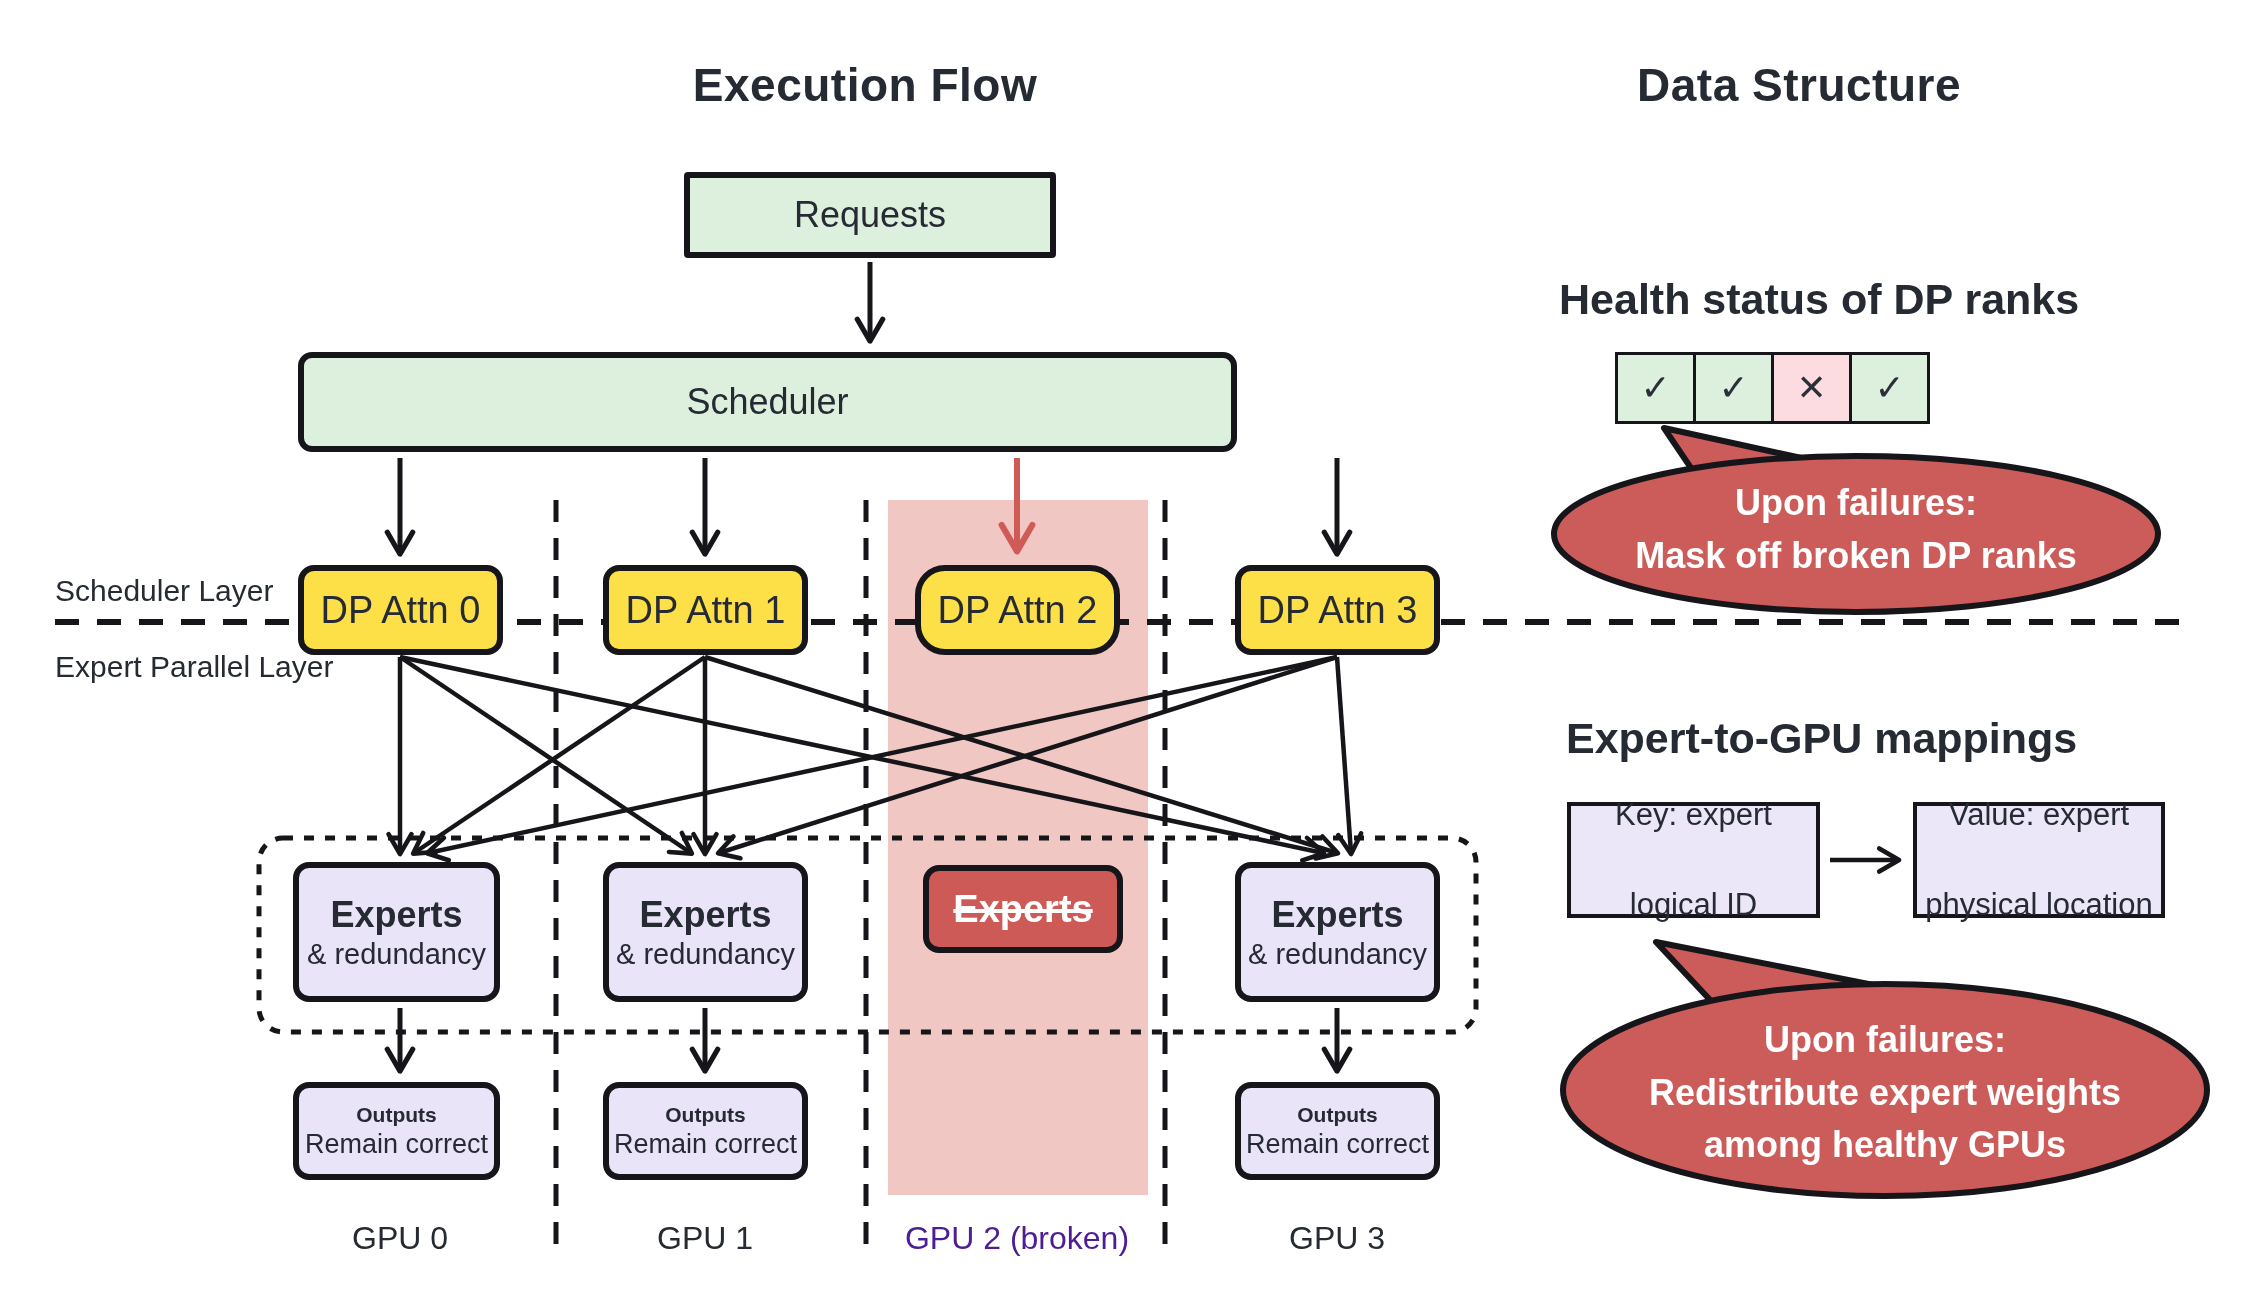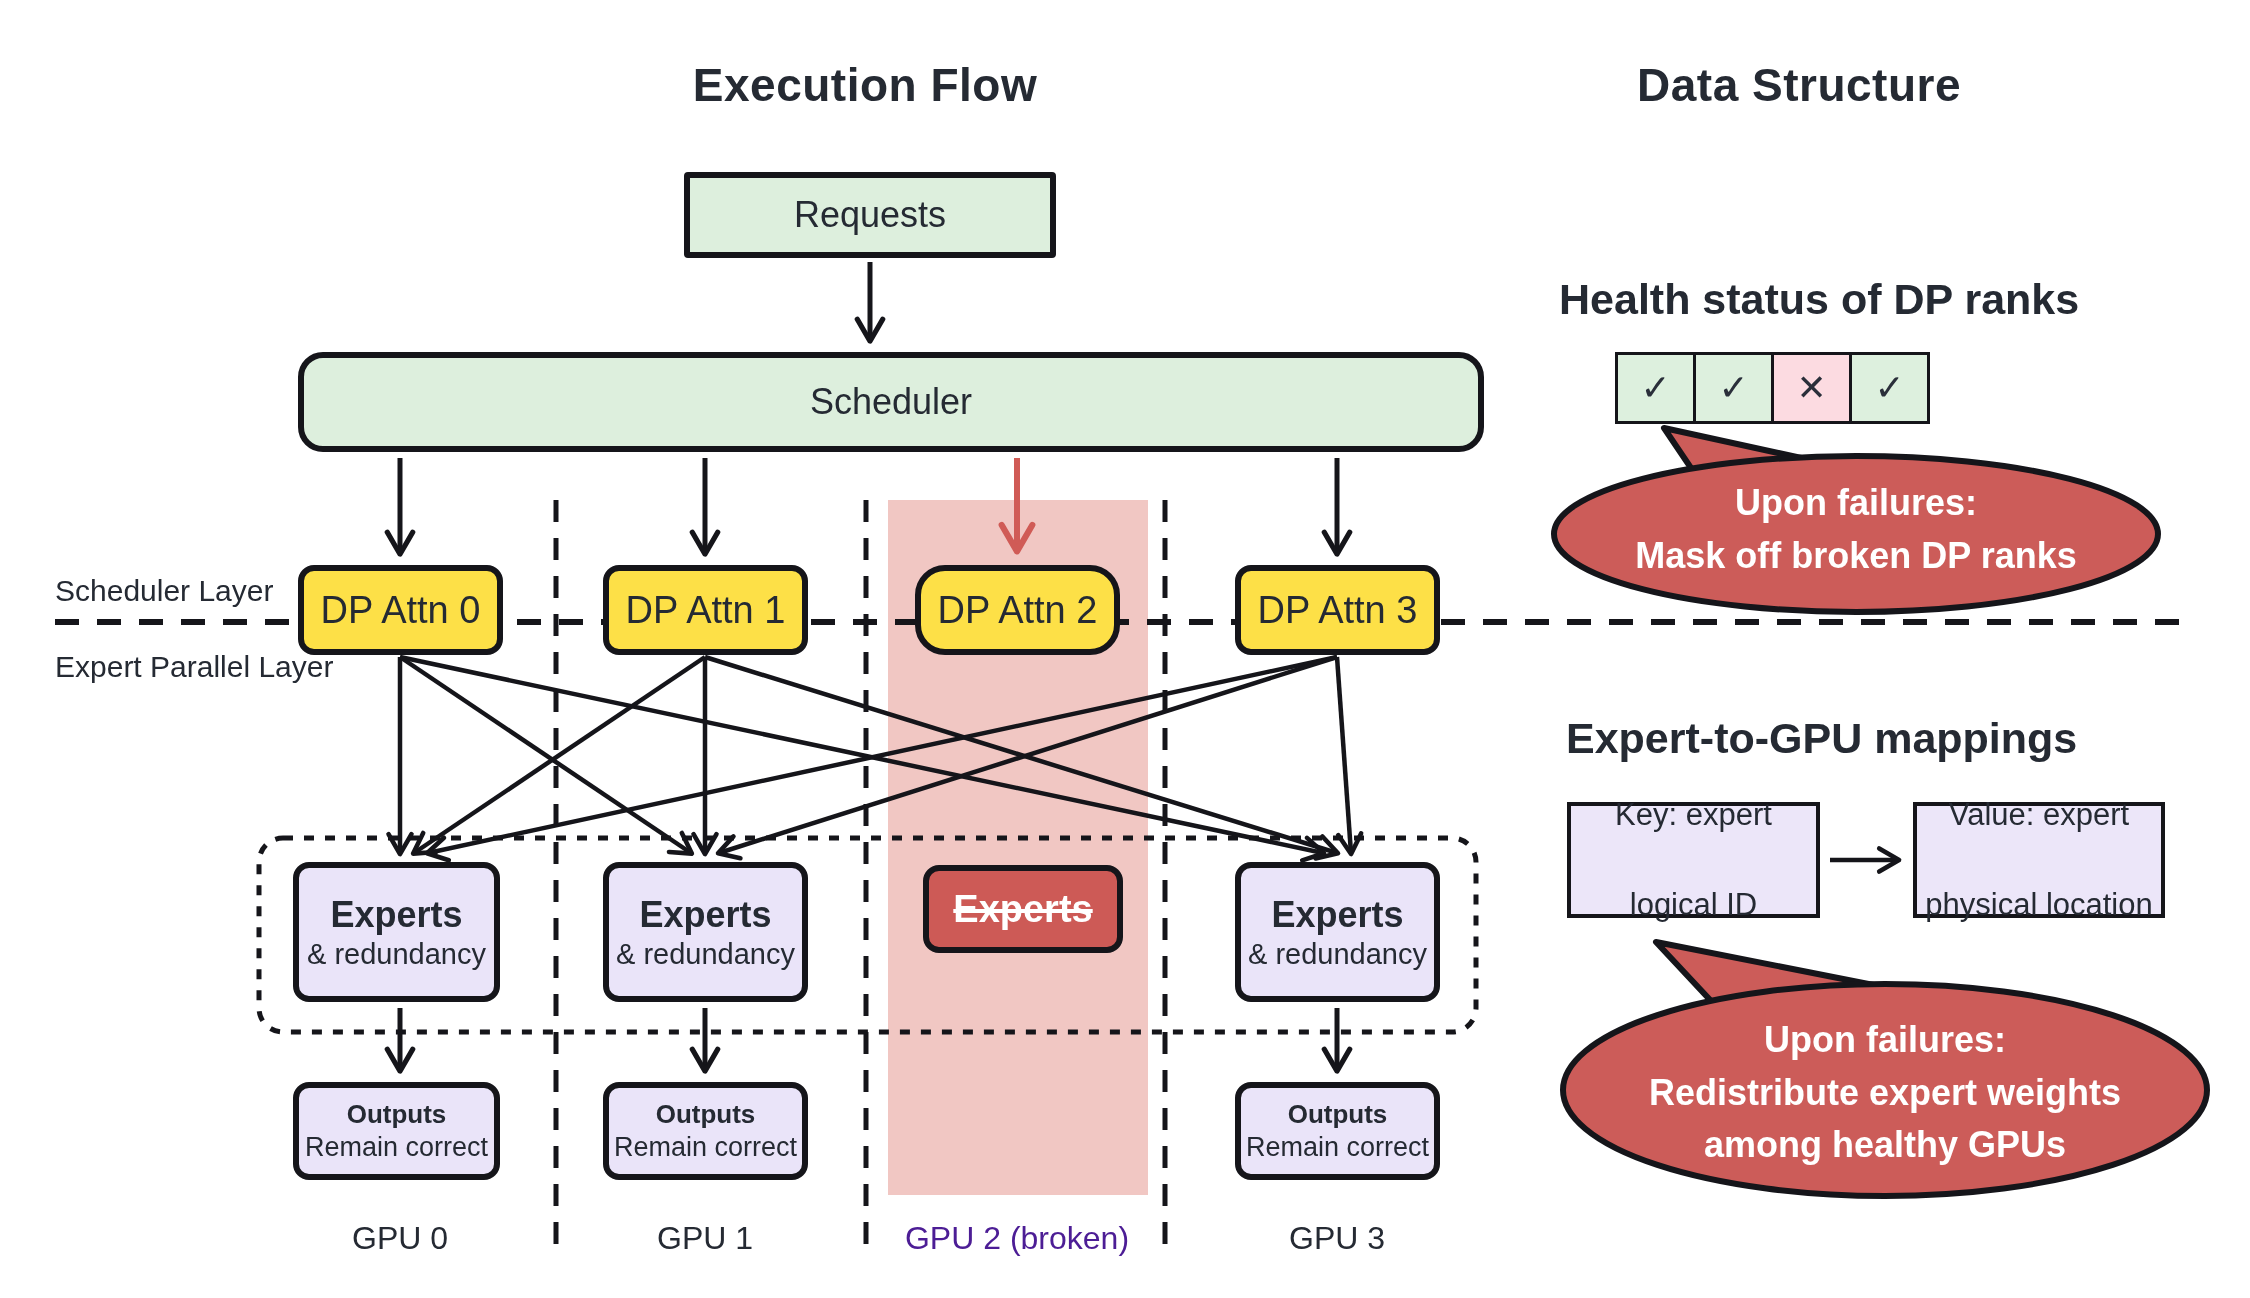--- a/index.html
+++ b/index.html
@@ -16,21 +16,21 @@
     border:6px solid #15151a;border-radius:16px;box-sizing:border-box;text-align:center;
   }
   .green{background:#ddefdd;}
   .blue{background:#fde047;}
   .purple{background:#eae4f9;}
   .redbox{background:#cd5a56;}
   .lbl-main{font-size:36px;font-weight:500;}
   .lbl-dp{font-size:38px;font-weight:500;}
   .lbl-exp{font-size:36px;font-weight:600;}
   .lbl-sub{font-size:29px;font-weight:400;margin-top:2px;}
-  .lbl-out{font-size:26px;font-weight:600;}
+  .lbl-out{font-size:21px;font-weight:600;}
   .lbl-out-sub{font-size:27px;font-weight:400;margin-top:2px;}
   .strike{color:#ffffff;font-size:38px;font-weight:600;text-decoration:line-through;text-decoration-thickness:4px;}
   .layer-label{font-size:30px;font-weight:400;}
   .gpu-label{position:absolute;width:300px;text-align:center;font-size:32px;font-weight:500;}
   .gpu-broken{color:#4c1d95;}
   .health-strip{position:absolute;display:flex;border:3px solid #15151a;box-sizing:border-box;}
   .health-cell{width:75px;height:66px;display:flex;align-items:center;justify-content:center;
     font-size:36px;background:#ddf0de;border-left:3px solid #15151a;color:#2a2f3a;}
   .health-cell:first-child{border-left:none;}
   .health-cell.bad{background:#fcdbe1;}
@@ -98,21 +98,21 @@
   <div class="abs title" style="left:665px;top:58px;width:400px;">Execution Flow</div>
   <div class="abs title" style="left:1599px;top:58px;width:400px;">Data Structure</div>
 
   <div class="abs layer-label" style="left:55px;top:574px;">Scheduler Layer</div>
   <div class="abs layer-label" style="left:55px;top:650px;">Expert Parallel Layer</div>
 
   <div class="box green" style="left:684px;top:172px;width:372px;height:86px;border-radius:4px;">
     <div class="lbl-main">Requests</div>
   </div>
 
-  <div class="box green" style="left:298px;top:352px;width:1186px;height:100px;border-radius:25px;align-items:center;">
+  <div class="box green" style="left:298px;top:352px;width:939px;height:100px;border-radius:14px;align-items:center;">
     <div class="lbl-main">Scheduler</div>
   </div>
 
   <div class="box blue" style="left:298px;top:565px;width:205px;height:90px;">
     <div class="lbl-dp">DP Attn 0</div>
   </div>
   <div class="box blue" style="left:603px;top:565px;width:205px;height:90px;">
     <div class="lbl-dp">DP Attn 1</div>
   </div>
   <div class="box blue" style="left:915px;top:565px;width:205px;height:90px;border-radius:30px;">

